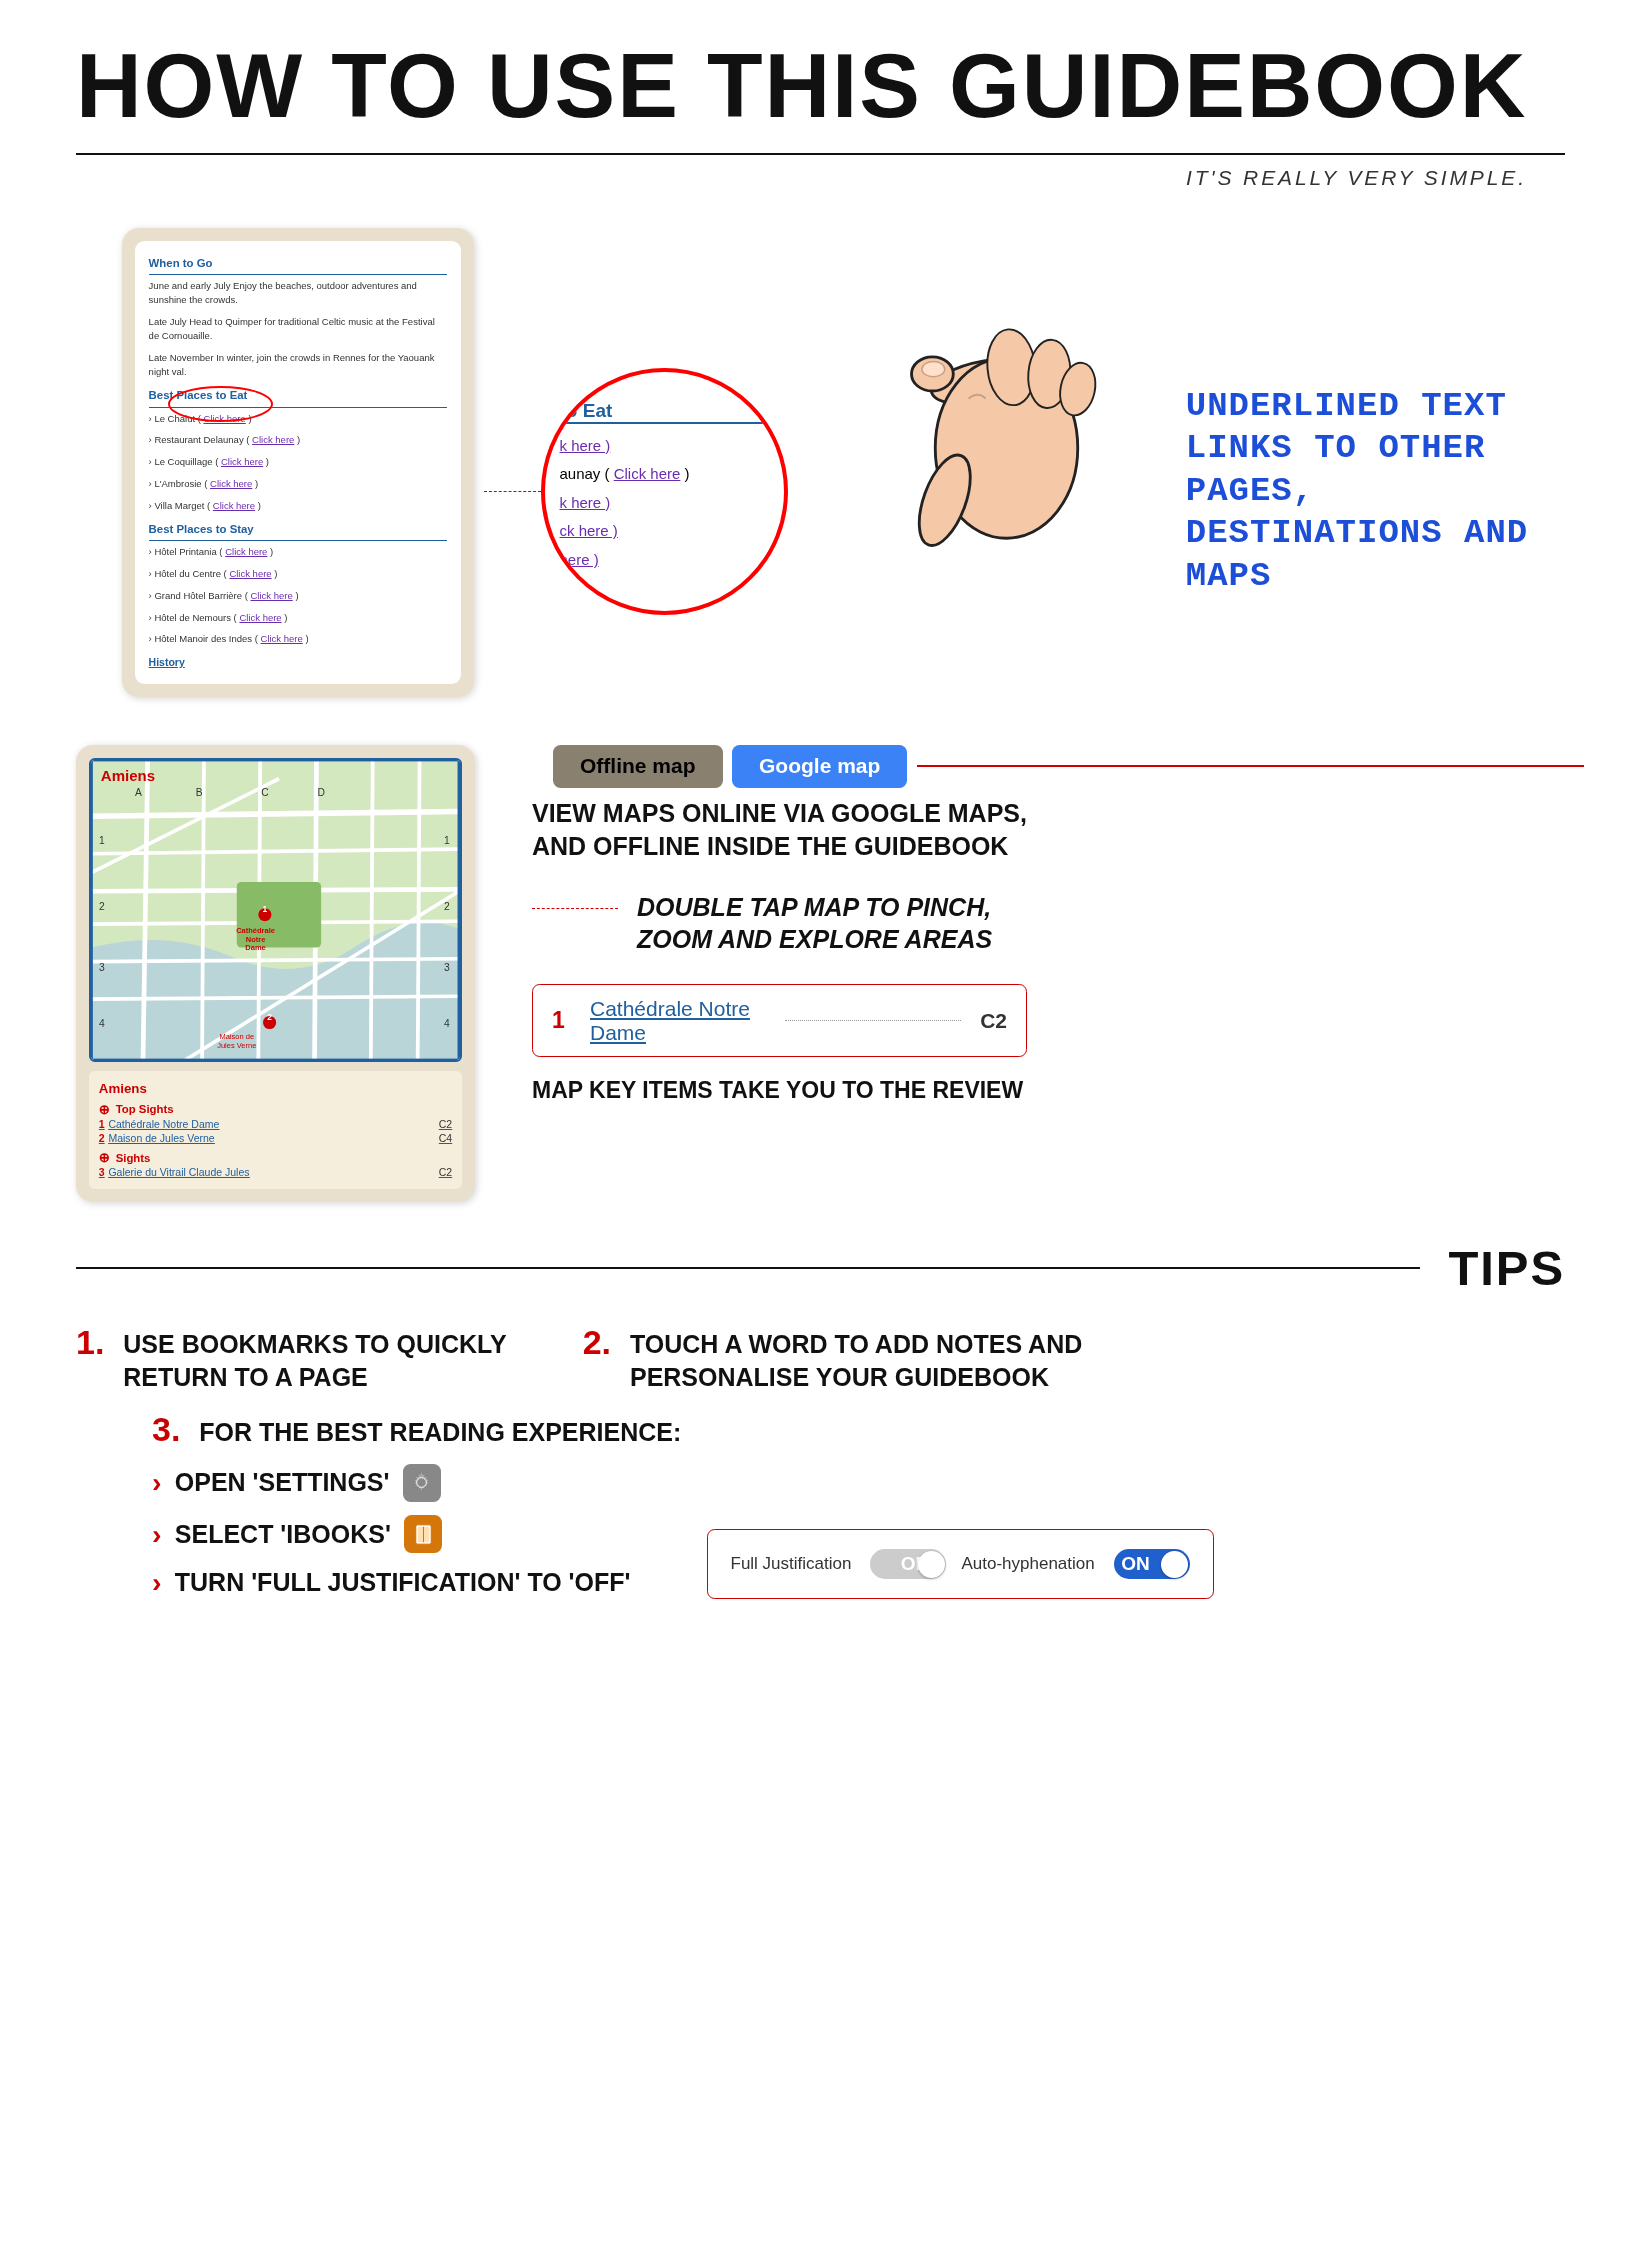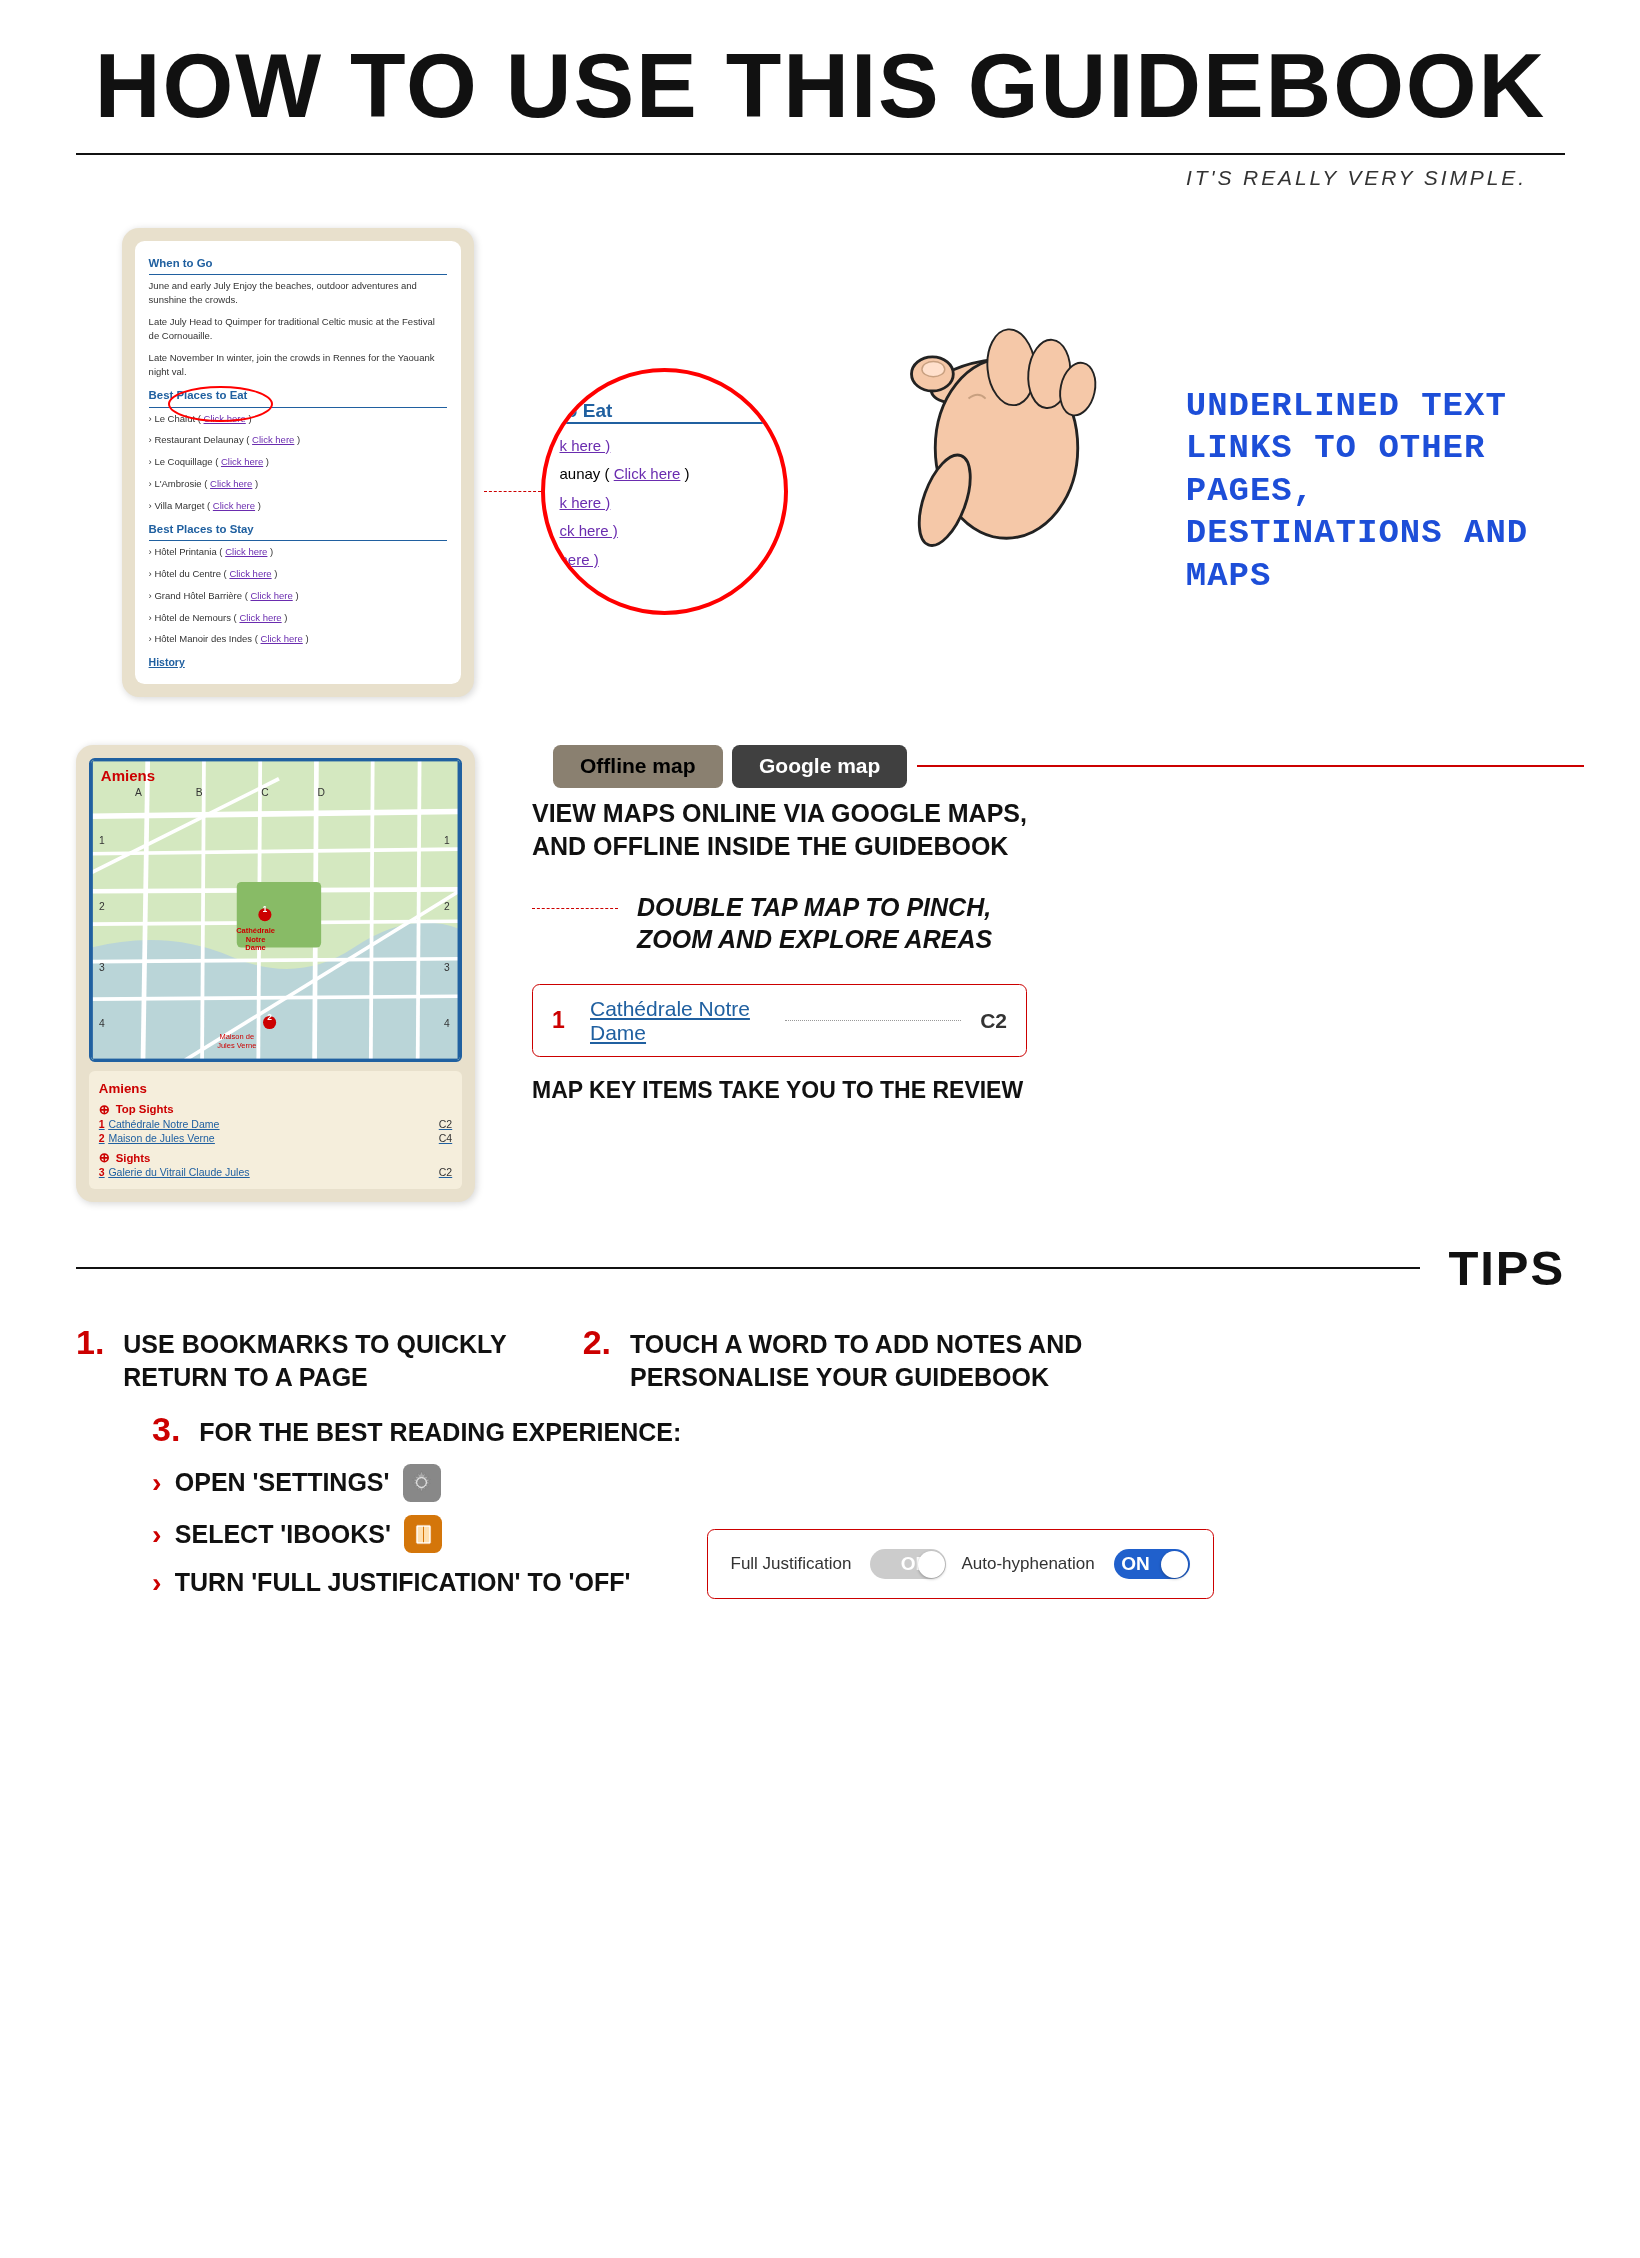--- a/index.html
+++ b/index.html
@@ -6,21 +6,21 @@
     body {
       width: 1641px;
       min-height: 2259px;
       background: #fff;
       font-family: Arial, Helvetica, sans-serif;
       overflow-x: hidden;
     }
 
     
     .page-header {
-      text-align: center;
+      text-align: left;
       padding: 38px 76px 9.5px;
     }
     .page-title {
       font-size: 91px;
       font-weight: 900;
       font-family: 'Arial Black', Arial, sans-serif;
       letter-spacing: 1.9px;
       color: #111;
       line-height: 1.05;
     }
@@ -176,21 +176,21 @@
       border-radius: 7.6px;
       border: none;
       cursor: pointer;
     }
     .btn-offline {
       background: #8a8070;
       color: #000000;
       margin-left: 21px;
     }
     .btn-google {
-      background: #404040;
+      background: #3b82f6;
       color: #fff;
     }
 
     
     .map-key-box {
       border: 1.9px solid #cc0000;
       border-radius: 7.6px;
       padding: 11.4px 19px;
       display: flex;
       align-items: center;

